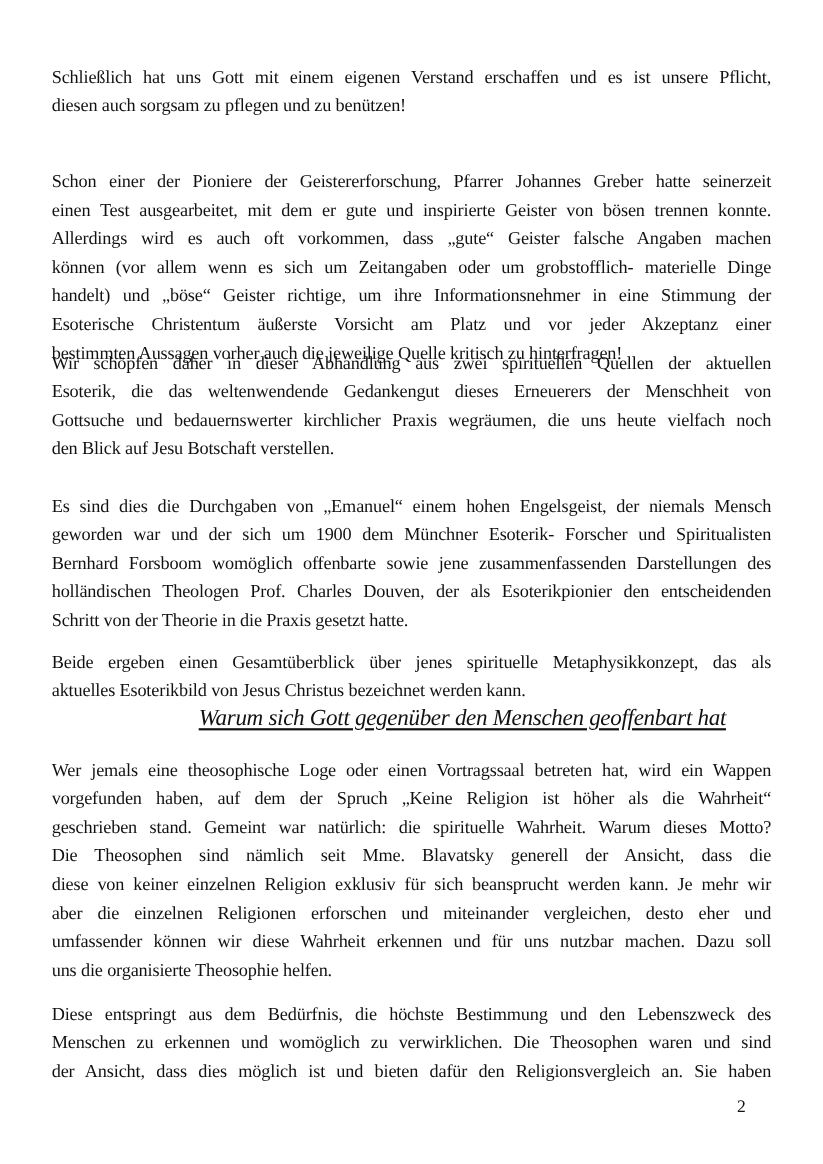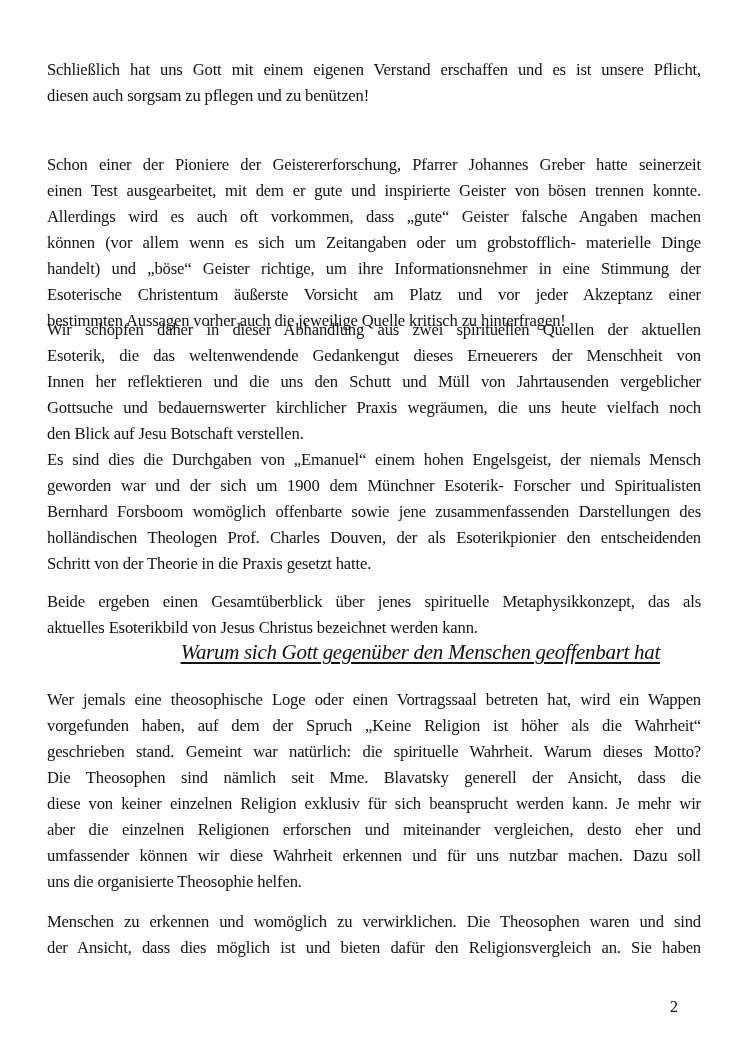--- a/index.html
+++ b/index.html
@@ -44,21 +44,20 @@
     <span class="line">Allerdings wird es auch oft vorkommen, dass „gute“ Geister falsche Angaben machen</span>
     <span class="line">können (vor allem wenn es sich um Zeitangaben oder um grobstofflich- materielle Dinge</span>
     <span class="line">handelt) und „böse“ Geister richtige, um ihre Informationsnehmer in eine Stimmung der</span>
     <span class="line">Esoterische Christentum äußerste Vorsicht am Platz und vor jeder Akzeptanz einer</span>
     <span class="line last">bestimmten Aussagen vorher auch die jeweilige Quelle kritisch zu hinterfragen!</span>
   </div>
 
   <div class="para" style="top:317px;">
     <span class="line">Wir schöpfen daher in dieser Abhandlung aus zwei spirituellen Quellen der aktuellen</span>
     <span class="line">Esoterik, die das weltenwendende Gedankengut dieses Erneuerers der Menschheit von</span>
-    <span class="line">Innen her reflektieren und die uns den Schutt und Müll von Jahrtausenden vergeblicher</span>
     <span class="line">Gottsuche und bedauernswerter kirchlicher Praxis wegräumen, die uns heute vielfach noch</span>
     <span class="line last">den Blick auf Jesu Botschaft verstellen.</span>
   </div>
 
   <div class="para" style="top:447px;">
     <span class="line">Es sind dies die Durchgaben von „Emanuel“ einem hohen Engelsgeist, der niemals Mensch</span>
     <span class="line">geworden war und der sich um 1900 dem Münchner Esoterik- Forscher und Spiritualisten</span>
     <span class="line">Bernhard Forsboom womöglich offenbarte sowie jene zusammenfassenden Darstellungen des</span>
     <span class="line">holländischen Theologen Prof. Charles Douven, der als Esoterikpionier den entscheidenden</span>
     <span class="line last">Schritt von der Theorie in die Praxis gesetzt hatte.</span>
@@ -76,18 +75,19 @@
     <span class="line">vorgefunden haben, auf dem der Spruch „Keine Religion ist höher als die Wahrheit“</span>
     <span class="line">geschrieben stand. Gemeint war natürlich: die spirituelle Wahrheit. Warum dieses Motto?</span>
     <span class="line">Die Theosophen sind nämlich seit Mme. Blavatsky generell der Ansicht, dass die</span>
     <span class="line">diese von keiner einzelnen Religion exklusiv für sich beansprucht werden kann. Je mehr wir</span>
     <span class="line">aber die einzelnen Religionen erforschen und miteinander vergleichen, desto eher und</span>
     <span class="line">umfassender können wir diese Wahrheit erkennen und für uns nutzbar machen. Dazu soll</span>
     <span class="line last">uns die organisierte Theosophie helfen.</span>
   </div>
 
   <div class="para" style="top:909px;">
+    <span class="line">Diese entspringt aus dem Bedürfnis, die höchste Bestimmung und den Lebenszweck des</span>
     <span class="line">Menschen zu erkennen und womöglich zu verwirklichen. Die Theosophen waren und sind</span>
     <span class="line">der Ansicht, dass dies möglich ist und bieten dafür den Religionsvergleich an. Sie haben</span>
   </div>
 
   <div class="page-number">2</div>
 </div>
 
 </body></html>

